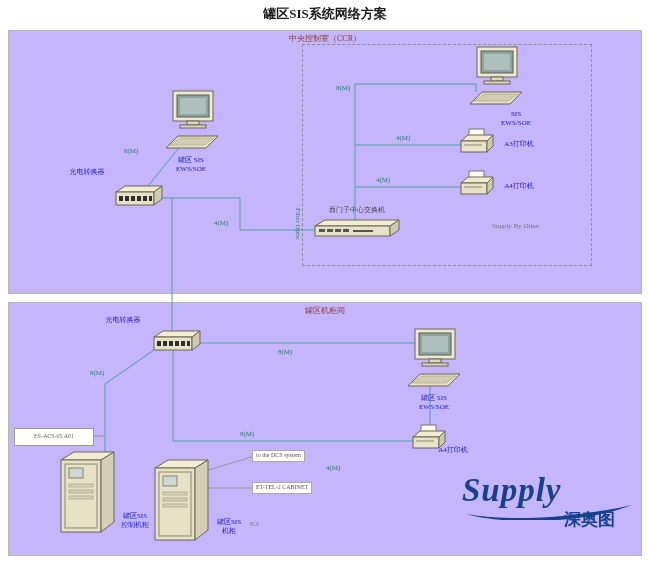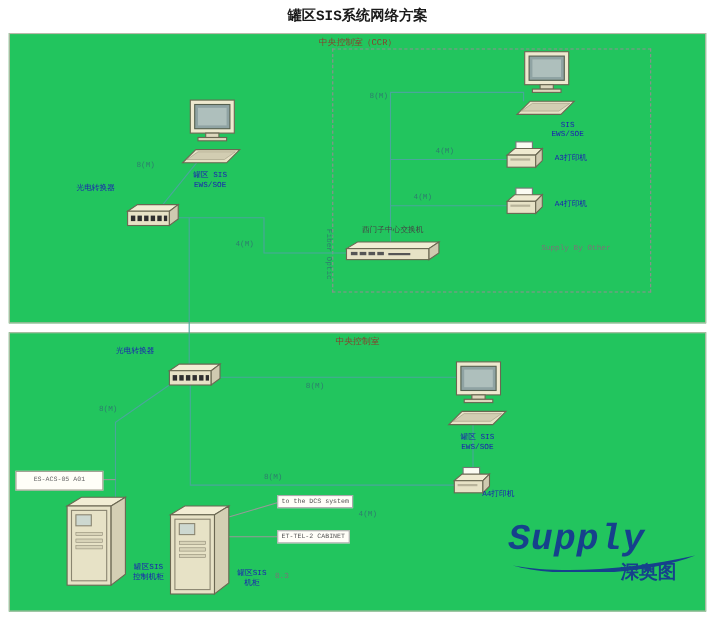--- a/index.html
+++ b/index.html
@@ -1,21 +1,21 @@
 <!DOCTYPE html>
 <html><head>
 <meta charset="utf-8">
 <style>
   html,body{margin:0;padding:0;background:#fff;}
   #stage{position:relative;width:650px;height:563px;background:#ffffff;overflow:hidden;
-         font-family:Liberation Mono, monospace;}
+         font-family:Liberation Serif, serif;}
   .abs{position:absolute;}
   .title{position:absolute;left:0;right:0;top:5px;text-align:center;
          font-size:13px;font-weight:bold;color:#1a1a1a;}
-  .panel{position:absolute;background:#22c55e;border:1px solid #b8b8a8;}
+  .panel{position:absolute;background:#c4b5fd;border:1px solid #b8b8a8;}
   .seclbl{position:absolute;left:0;right:0;top:2px;text-align:center;
           font-size:8px;color:#8a3c2c;}
   .dashedbox{position:absolute;border:1px dashed #8f8f8f;}
   .icon{position:absolute;}
   .icon svg{display:block;width:100%;height:100%;}
   .devlbl{position:absolute;font-size:7px;line-height:1.3;color:#1c1cb4;
           text-align:center;white-space:pre-line;}
   .link{position:absolute;font-size:7px;color:#2e7d6e;}
   .graynote{position:absolute;font-size:7px;color:#777;}
   .tagbox{position:absolute;font-size:6px;color:#666;border:1px solid #9a9a8a;
@@ -34,21 +34,21 @@
 <div id="stage">
 
   <div class="title">罐区SIS系统网络方案</div>
 
   <div class="panel" style="left:8px;top:30px;width:632px;height:262px;">
     <div class="seclbl">中央控制室（CCR）</div>
   </div>
   <div class="dashedbox" style="left:302px;top:44px;width:288px;height:220px;"></div>
 
   <div class="panel" style="left:8px;top:302px;width:632px;height:252px;">
-    <div class="seclbl">中央控制室</div>
+    <div class="seclbl">罐区机柜间</div>
   </div>
 
   <svg class="wires" width="650" height="563">
     <g fill="none" stroke="#4aa79b" stroke-width="1">
       <path d="M182,144 L148,186"></path>
       <path d="M154,198 L240,198 L240,230 L315,230"></path>
       <path d="M172,198 L172,332"></path>
       <path d="M355,220 L355,84 L476,84 L476,92"></path>
       <path d="M355,145 L461,145"></path>
       <path d="M355,187 L461,187"></path>

